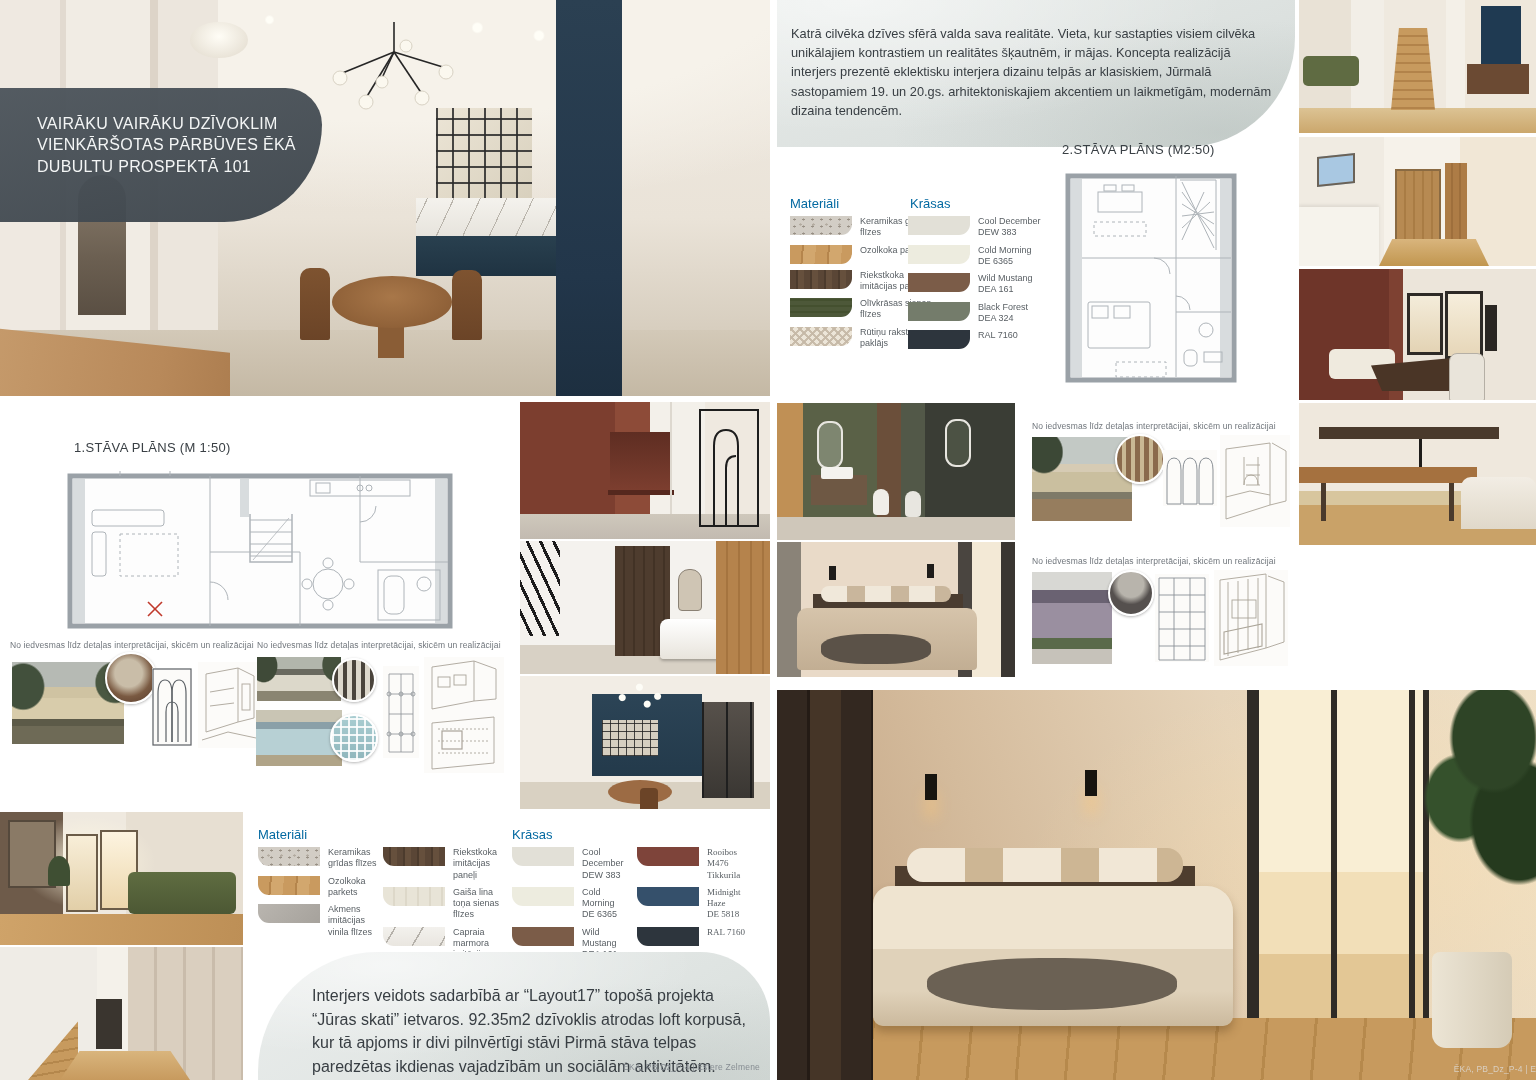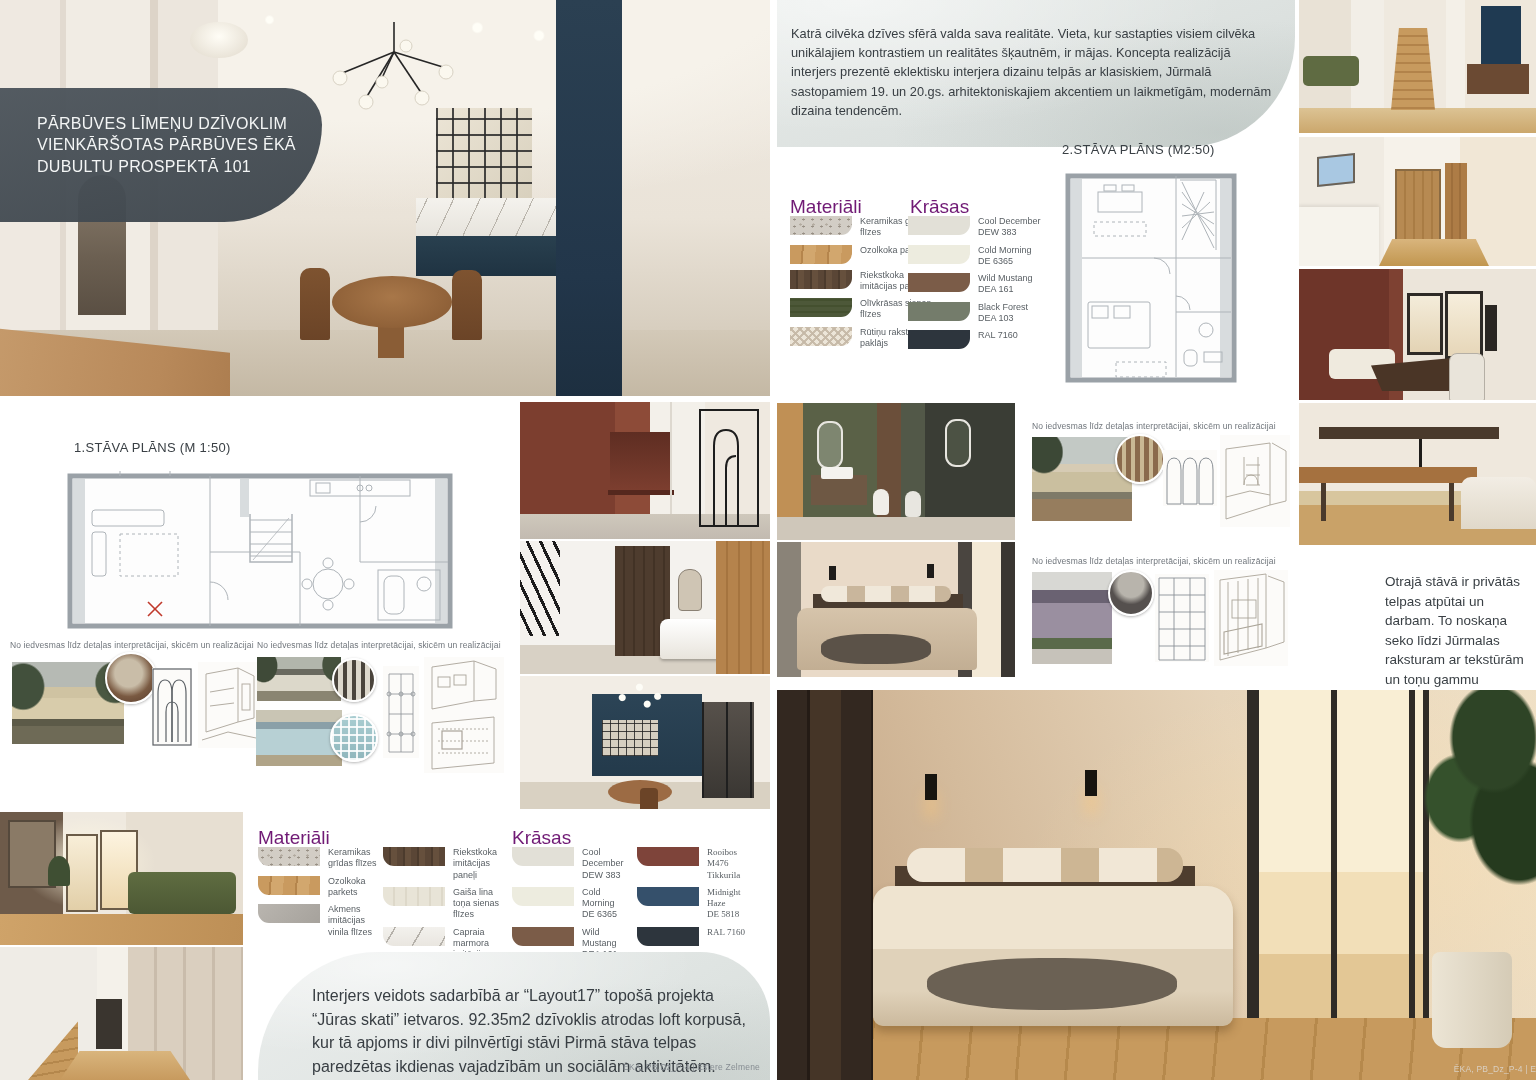--- a/index.html
+++ b/index.html
@@ -63,21 +63,21 @@
       radial-gradient(120% 150% at 15% 0%,rgba(255,255,255,0.55),rgba(255,255,255,0) 60%),
       radial-gradient(90% 110% at 85% 90%,rgba(150,162,158,0.28),rgba(150,162,158,0) 70%),
       linear-gradient(160deg,#e7ebe9,#dce1df 60%,#d2d9d6);}
   #intro-panel p{position:absolute;left:14px;top:24px;width:482px;margin:0;
     font-size:12.8px;line-height:1.5;color:#383e43;}
 
   
   .plan-label{position:absolute;font-size:13px;letter-spacing:0.3px;color:#3a4045;}
 
   
-  .legend-title{position:absolute;font-size:19px;color:#701a75;}
+  .legend-title{position:absolute;font-size:13px;color:#0369a1;}
   .leg-col{position:absolute;display:flex;flex-direction:column;}
   .leg-item{display:flex;gap:8px;margin-bottom:6px;align-items:flex-start;}
   .swatch{width:62px;height:19px;flex:0 0 62px;}
   .rr{border-radius:0 0 11px 0;}
   .rl{border-radius:0 0 0 11px;}
   .leg-label{font-size:9px;line-height:1.25;color:#5a6065;width:78px;}
   .leg-label b{display:block;font-weight:400;}
   
   .pat-terrazzo{background-color:#d2cdc5;background-image:
      radial-gradient(#978f84 1px,rgba(0,0,0,0) 1.6px),radial-gradient(#b3aba0 1px,rgba(0,0,0,0) 1.6px);
@@ -326,21 +326,21 @@
           <circle cx="128" cy="50" r="7"></circle>
         <circle cx="48" cy="80" r="7"></circle>
           <circle cx="104" cy="76" r="7"></circle>
         <circle cx="64" cy="60" r="6"></circle>
           <circle cx="88" cy="24" r="6"></circle>
       </g>
     </svg>
   </div>
 
   <div class="abs" id="title-card">
-    <span>PĀRBŪVES LĪMEŅU DZĪVOKLIM</span>
+    <span>VAIRĀKU VAIRĀKU DZĪVOKLIM</span>
     <span>VIENKĀRŠOTAS PĀRBŪVES ĒKĀ</span>
     <span>DUBULTU PROSPEKTĀ 101</span>
   </div>
 
   <div class="abs" id="intro-panel">
     <p>Katrā cilvēka dzīves sfērā valda sava realitāte. Vieta, kur sastapties visiem cilvēka unikālajiem kontrastiem un realitātes šķautnēm, ir mājas. Koncepta realizācijā  interjers prezentē eklektisku interjera dizainu telpās ar klasiskiem, Jūrmalā sastopamiem 19. un 20.gs. arhitektoniskajiem akcentiem un laikmetīgām, modernām dizaina tendencēm.</p>
   </div>
 
   <div class="plan-label" style="left:74px;top:440px;">1.STĀVA PLĀNS (M 1:50)</div>
   <svg class="plansvg" style="left:60px;top:462px;" width="400" height="178" viewBox="0 0 400 178">
@@ -455,21 +455,21 @@
       <div class="swatch rr" style="background: rgb(123, 92, 72);"></div>
       <div class="leg-label">
           <b>Wild Mustang</b>
           <b>DEA 161</b>
         </div>
     </div>
     <div class="leg-item">
       <div class="swatch rr" style="background: rgb(116, 124, 107);"></div>
       <div class="leg-label">
           <b>Black Forest</b>
-          <b>DEA 103</b>
+          <b>DEA 324</b>
         </div>
     </div>
     <div class="leg-item">
       <div class="swatch rr" style="background: rgb(45, 53, 61);"></div>
       <div class="leg-label">
           <b>RAL 7160</b>
         </div>
     </div>
   </div>
 
@@ -745,21 +745,20 @@
   </div>
   <div class="photo" id="ph-desk">
     <div class="layer dk-shelf"></div>
     <div class="layer dk-leg1"></div>
     <div class="layer dk-leg2"></div>
     <div class="layer dk-desk"></div>
     <div class="layer dk-lamp"></div>
     <div class="layer dk-sofa"></div>
   </div>
 
-  <div class="abs" id="note-right">Otrajā stāvā ir privātās telpas  atpūtai un darbam. To noskaņa seko līdzi Jūrmalas raksturam ar tekstūrām un toņu gammu</div>
 
   <div class="photo" id="ph-bigbed">
     <div class="layer bb-win"></div>
     <div class="layer bb-plant"></div>
     <div class="layer bb-floor"></div>
     <div class="layer bb-pot"></div>
     <div class="layer bb-sc1"></div>
     <div class="layer bb-sc2"></div>
     <div class="layer bb-head"></div>
     <div class="layer bb-pillows"></div>

